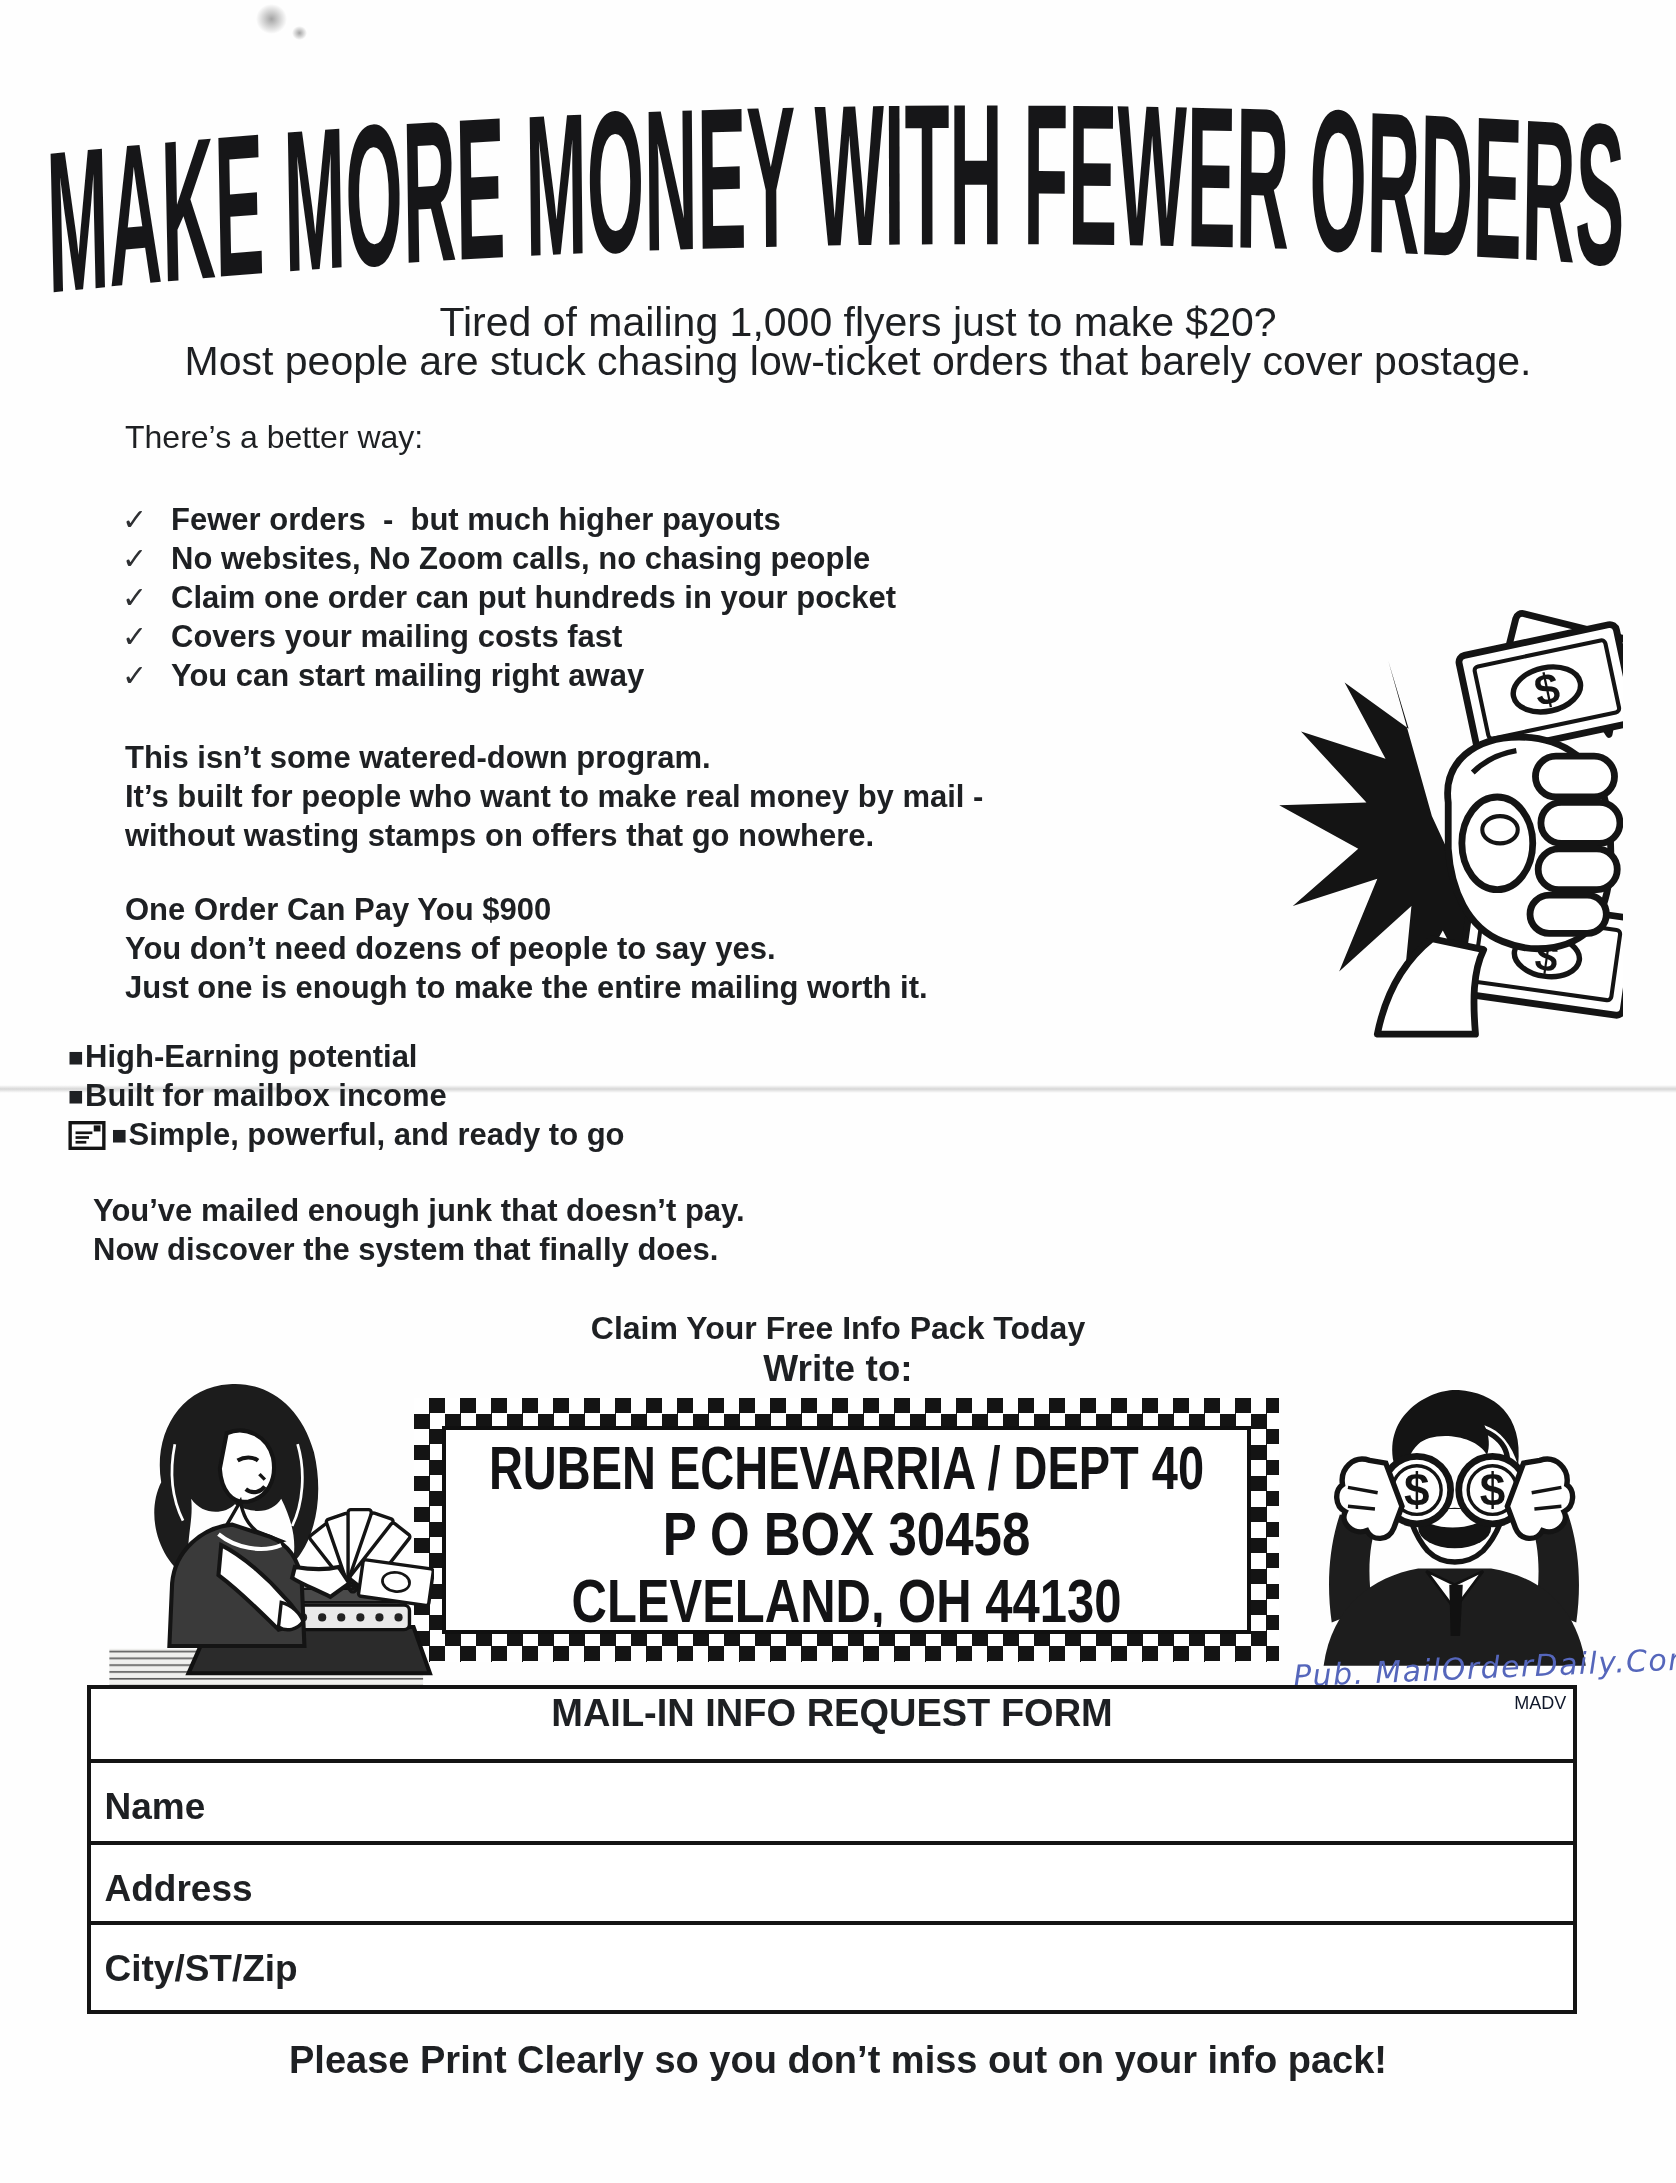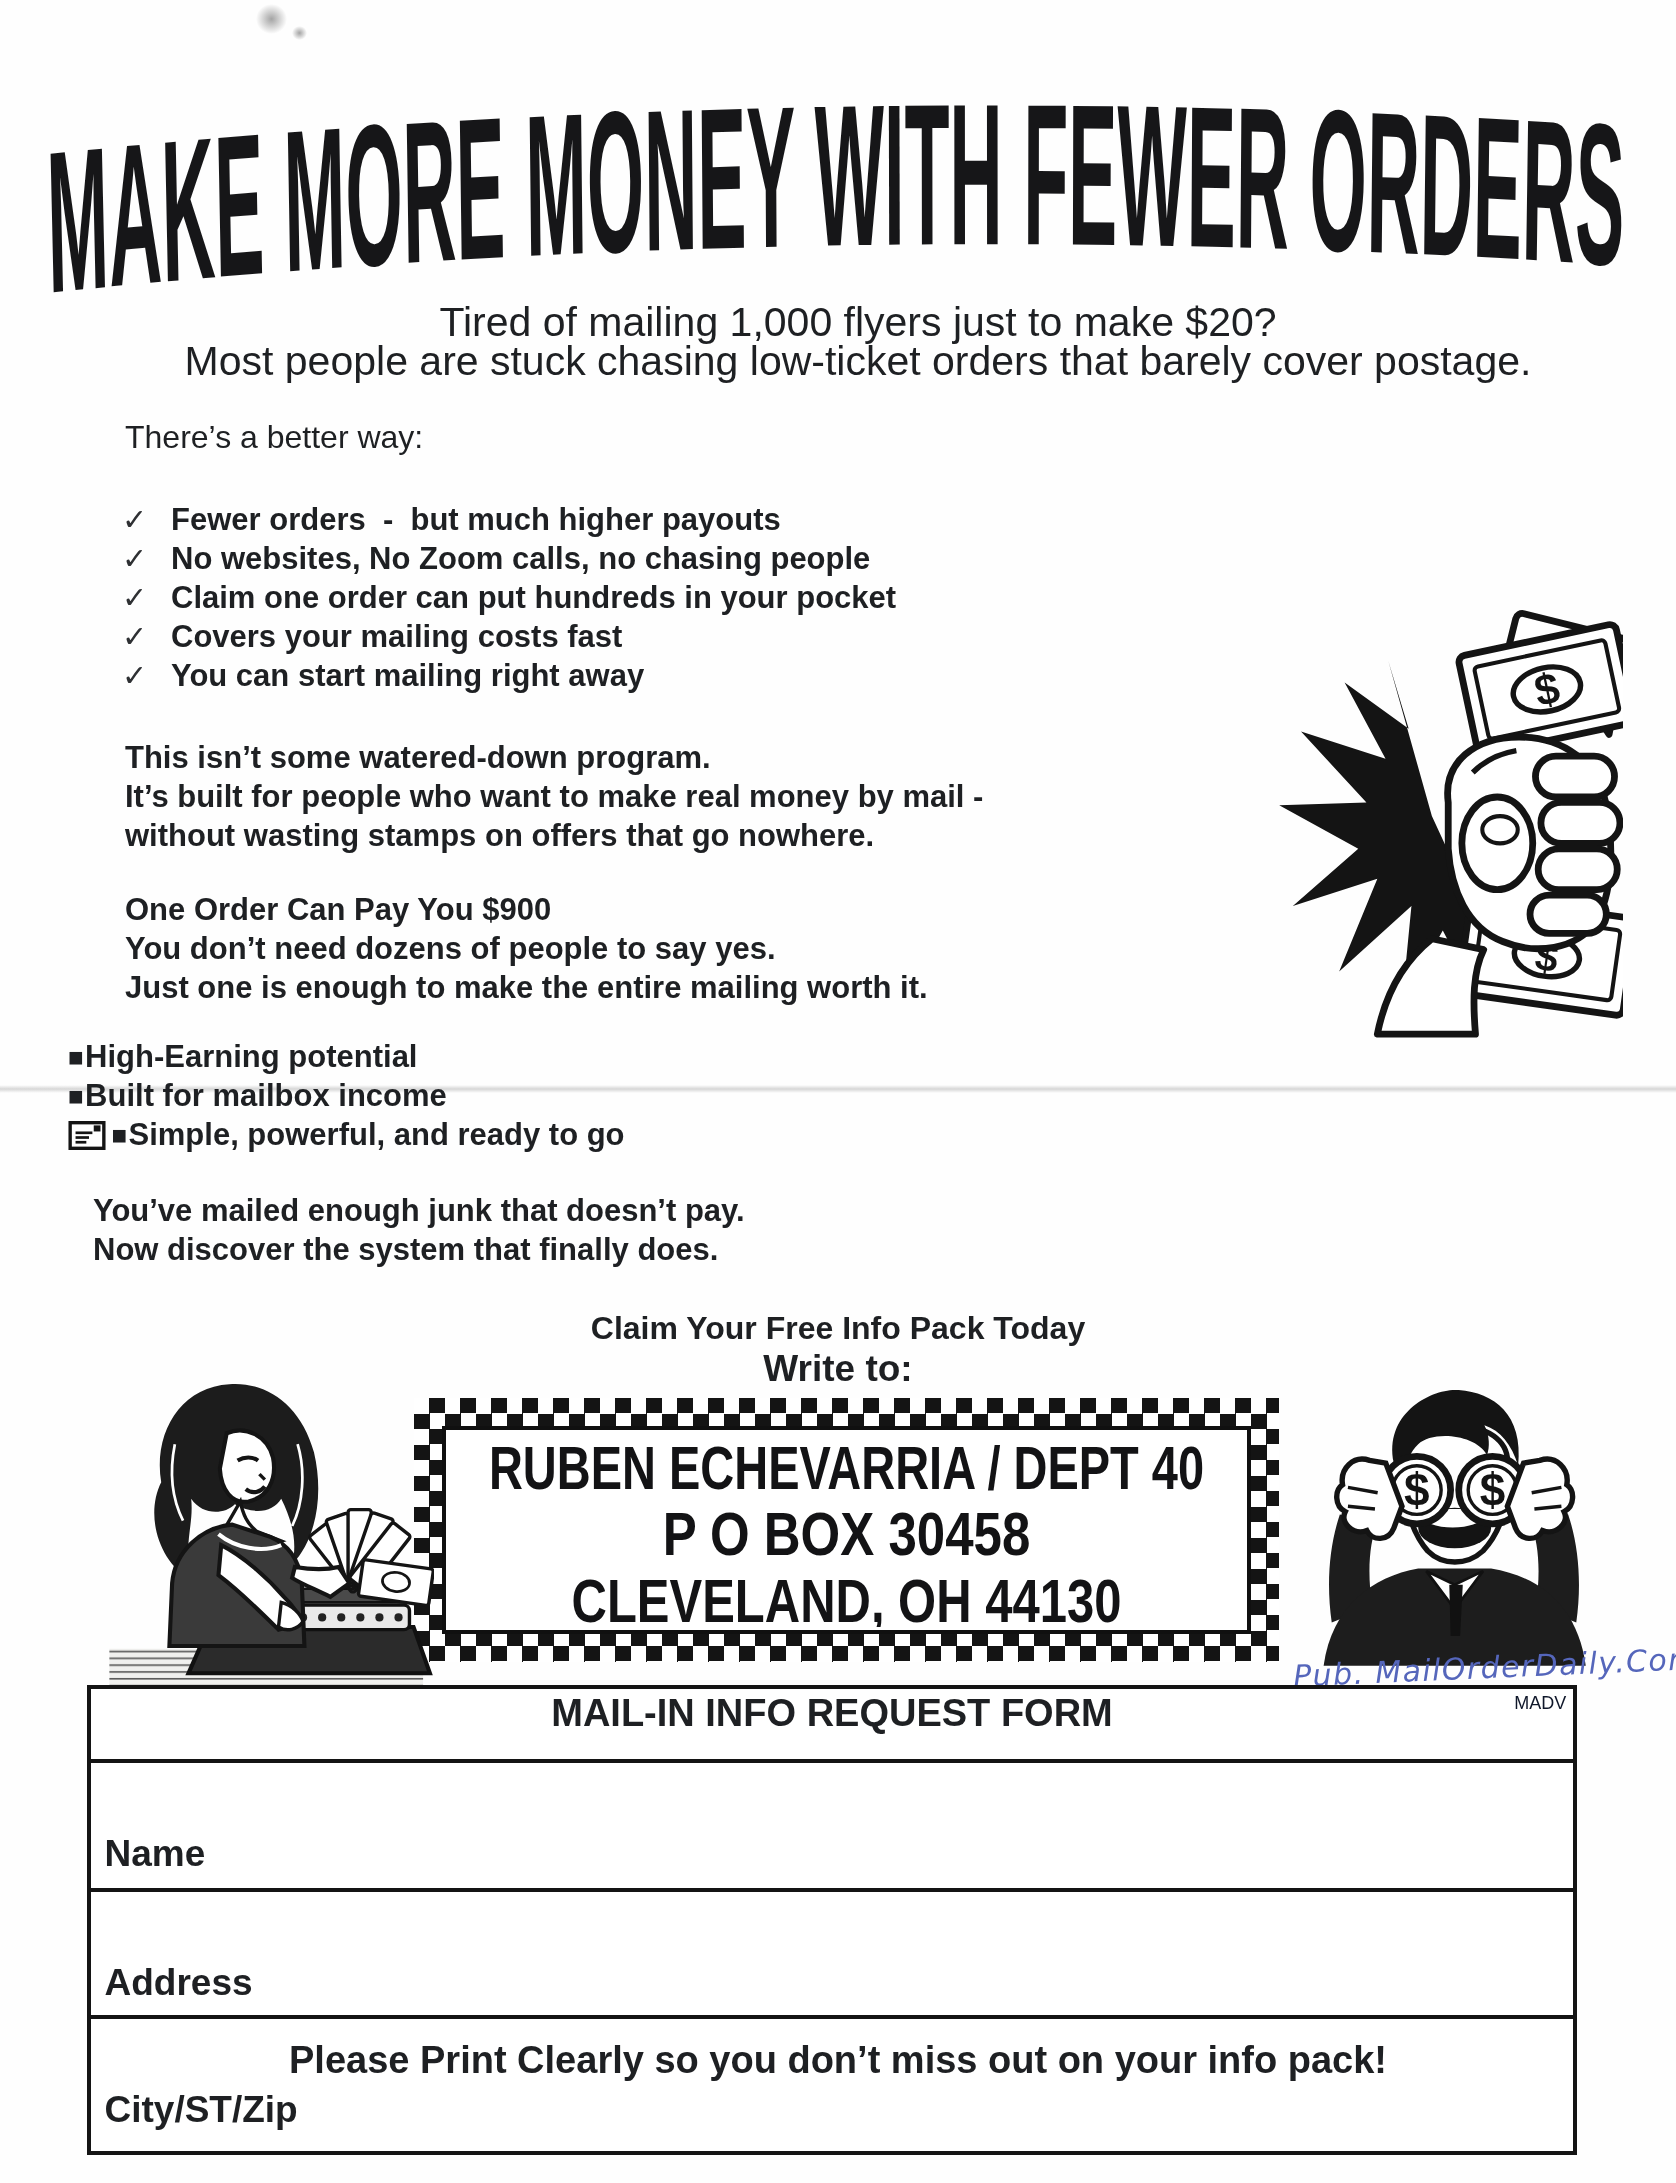--- a/index.html
+++ b/index.html
@@ -45,21 +45,21 @@
   .handwritten {
     left:1293px; top:1650px; width:392px; font-size:30px; color:#5566bb;
     font-family:"DejaVu Sans", sans-serif; font-style:italic; letter-spacing:1.4px;
     transform:rotate(-2.5deg); white-space:nowrap;
   }
 
   .form { left:87px; top:1685px; width:1490px; border:4.7px solid #141414; background:#fff; }
   .form-header { position:relative; height:74px; border-bottom:4px solid #141414; }
   .form-title { width:100%; text-align:center; padding-top:3px; font-size:38px; font-weight:bold; letter-spacing:0px; }
   .form-code { position:absolute; top:4px; right:6.8px; font-size:18px; color:#0f172a; }
-  .form-row { display:flex; border-bottom:4px solid #141414;margin-top:47px; }
+  .form-row { display:flex; border-bottom:4px solid #141414; }
   .form-row:last-child { border-bottom:none; }
   .form-row .label { padding:23px 0 0 13.5px; font-size:37px; font-weight:bold; }
   .form-row .writein { flex:1; }
   .r-name { height:82px; } .r-addr { height:80px; } .r-city { height:85px; }
 
   .footer { top:2039px; left:0; font-size:38px; font-weight:bold; }
 
   .crease { left:0; top:1085px; width:1676px; height:8px;
     background:linear-gradient(to bottom, rgba(0,0,0,0), rgba(110,110,110,.28) 50%, rgba(0,0,0,0)),
                linear-gradient(to right, rgba(255,255,255,.8), rgba(255,255,255,0) 30%);

